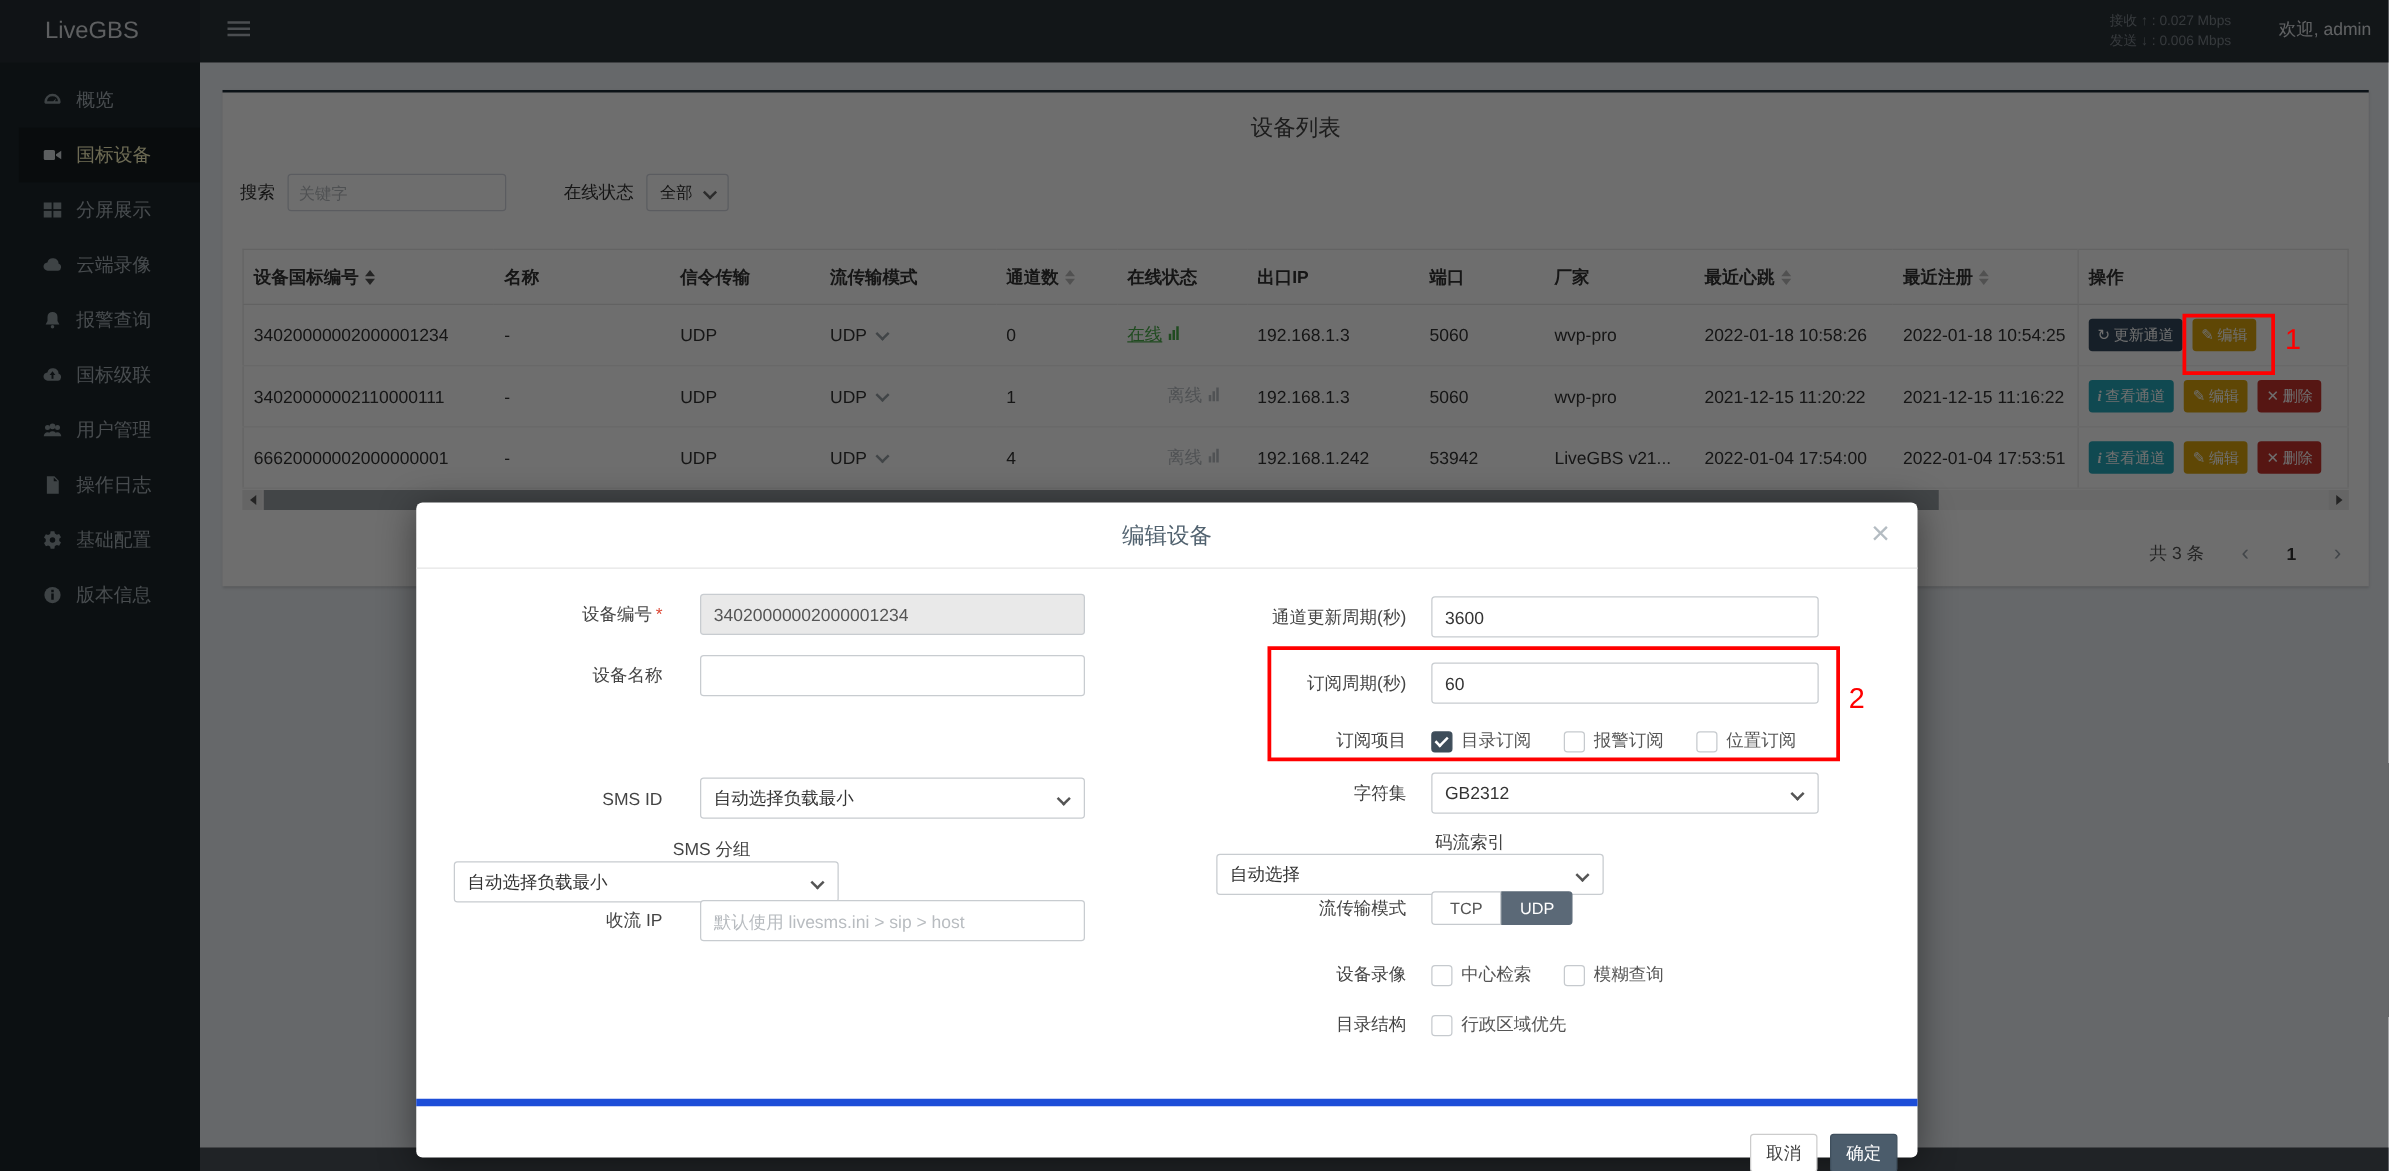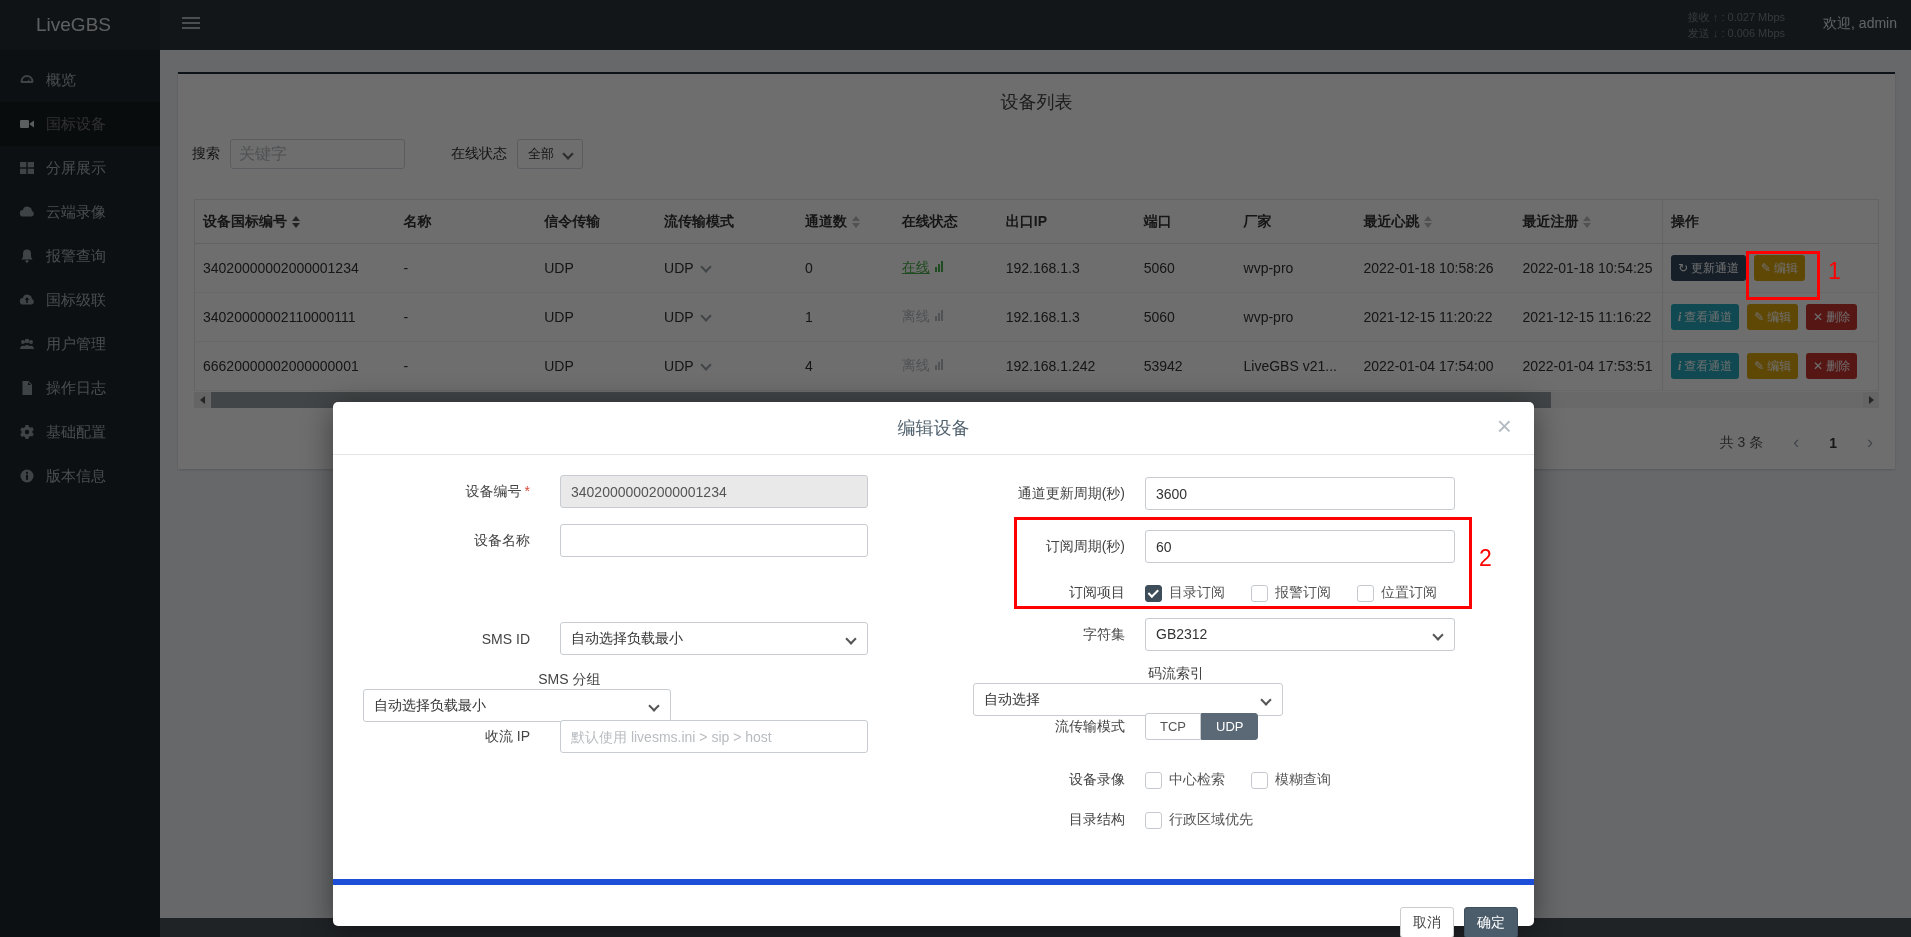--- a/index.html
+++ b/index.html
@@ -1,41 +1,41 @@
 <!DOCTYPE html>
 <html><head>
 <meta charset="utf-8">
 <style>
   html,body{margin:0;padding:0;background:#fff;}
   .app{position:relative;width:1911px;height:937px;overflow:hidden;
        font-family:"Liberation Sans","DejaVu Sans",sans-serif;color:#333;}
   
   .sidebar{position:absolute;left:0;top:0;width:160px;height:937px;background:#1d262b;z-index:1;}
   .brand{height:50px;background:#262e34;color:#d9dde0;font-size:19px;line-height:50px;padding-left:36px;}
-  .menu{padding-top:8px;}
+  .menu{padding-top:8px;margin-left:15px;}
   .mitem{height:44px;display:flex;align-items:center;color:#a7b1b7;font-size:15px;cursor:pointer;}
   .mitem .micon{width:18px;margin-left:18px;margin-right:10px;display:flex;justify-content:center;}
   .mitem svg{fill:#8f9ba1;}
-  .mitem.active{background:#151c20;color:#737373;}
+  .mitem.active{background:#151c20;color:#fef9c3;}
   .mitem.active svg{fill:#d6dcdf;}
   
   .topbar{position:absolute;left:160px;top:0;right:0;height:50px;background:#2b3339;z-index:1;}
   .burger{position:absolute;left:22px;top:17px;width:18px;cursor:pointer;}
   .burger span{display:block;height:2px;background:#aeb6bb;margin-bottom:3px;}
   .tstats{position:absolute;right:126px;top:9px;text-align:left;font-size:11px;line-height:16px;color:#7d868c;}
   .twelcome{position:absolute;right:14px;top:15px;font-size:14px;color:#dfe3e6;}
   
   .content{position:absolute;left:160px;top:50px;right:0;bottom:0;background:#ecf0f5;}
   .card{position:absolute;left:18px;top:22px;width:1717px;height:395px;background:#fff;
         border-top:2px solid #1c2b36;box-shadow:0 1px 2px rgba(0,0,0,.15);}
   .ptitle{text-align:center;font-size:18px;color:#444;margin-top:16px;}
   .srow{position:absolute;left:14px;top:65px;height:30px;display:flex;align-items:center;font-size:14px;}
   .srow .lab{margin-right:10px;color:#333;}
   .sinput{width:175px;height:30px;box-sizing:border-box;border:1px solid #d2d6de;border-radius:3px;
-          padding:0 8px;font-size:16px;color:#333;font-family:inherit;}
+          padding:0 8px;font-size:13px;color:#333;font-family:inherit;}
   .sinput::placeholder{color:#b8bcc0;}
   .gap{width:46px;}
   .ssel{position:relative;width:66px;height:30px;box-sizing:border-box;border:1px solid #d2d6de;border-radius:3px;
         background:#fff;font-size:13px;line-height:28px;padding-left:10px;cursor:pointer;}
   .chev{position:absolute;right:10px;top:10px;width:6px;height:6px;border-right:2px solid #666;
         border-bottom:2px solid #666;transform:rotate(45deg);}
   
   table.grid{position:absolute;left:16px;top:125px;width:1685px;border-collapse:collapse;
              border:1px solid #e6e6e6;font-size:14px;}
   .grid th{height:43px;text-align:left;font-weight:bold;color:#333;padding:0 4px 0 8px;border-bottom:1px solid #e4e4e4;white-space:nowrap;}
@@ -46,21 +46,21 @@
   .sorts .up{border-bottom:5px solid #bbb;margin-bottom:2px;}
   .sorts .dn{border-top:5px solid #bbb;}
   .sorts.dark .up{border-bottom-color:#555;}
   .sorts.dark .dn{border-top-color:#555;}
   .dim{color:#666;}
   .ddcell{cursor:pointer;}
   .ddcell .chev2{display:inline-block;width:6px;height:6px;border-right:2px solid #98a0a6;
                  border-bottom:2px solid #98a0a6;transform:rotate(45deg);margin-left:8px;vertical-align:2px;}
   .status{text-decoration:none;cursor:pointer;text-align:center;}
   .status.online{color:#4cae4c;text-decoration:underline;}
-  .status.offline{color:#b9bec3;}
+  .status.offline{color:#b9bec3;margin-left:32px;}
   .bars{display:inline-flex;align-items:flex-end;margin-left:5px;}
   .bars i{display:block;width:2px;margin-right:1px;background:currentColor;}
   .bars i:nth-child(1){height:5px;}.bars i:nth-child(2){height:8px;}.bars i:nth-child(3){height:11px;}
   .btn{display:inline-flex;align-items:center;gap:3px;height:26px;padding:0 7px;border:none;border-radius:3px;
        color:#fff;font-size:12px;margin-right:4px;cursor:pointer;font-family:inherit;white-space:nowrap;}
   .b-navy{background:#34495e;}
   .b-info{background:#26aabc;}
   .b-warn{background:#dca60c;}
   .b-danger{background:#c7342e;}
   .bi{font-size:12px;line-height:1;}

